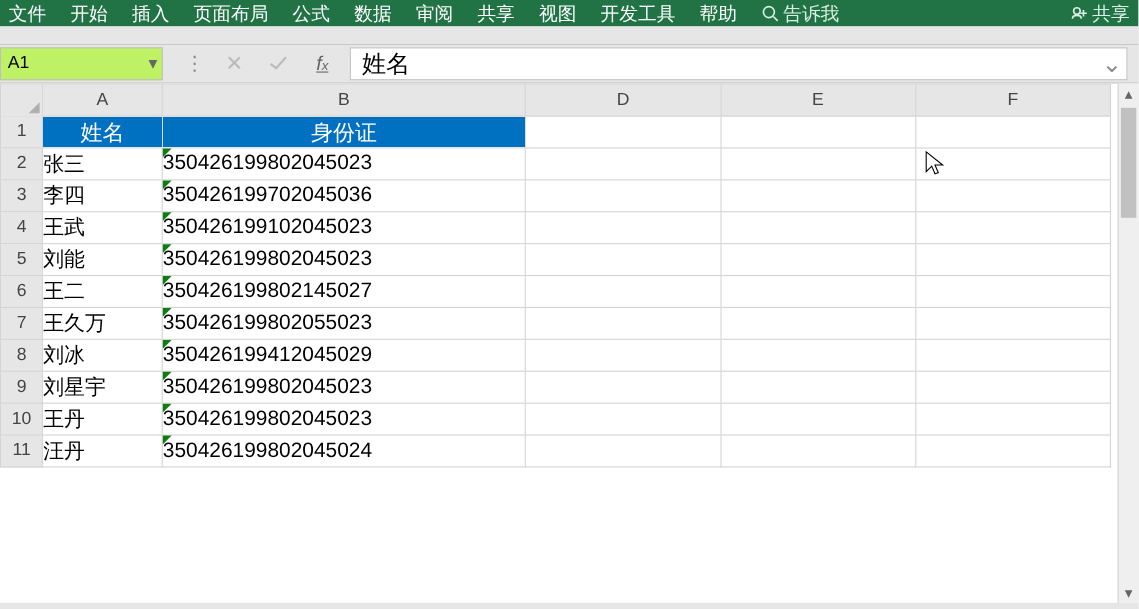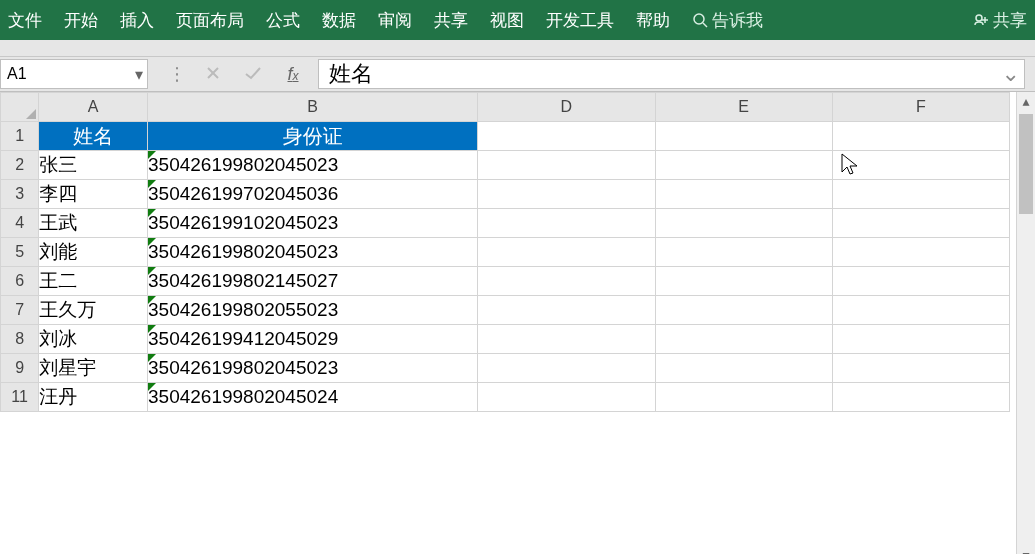--- a/index.html
+++ b/index.html
@@ -8,21 +8,21 @@
     width: 1035px;
     height: 554px;
     font-family: "Microsoft YaHei", Arial, sans-serif;
     font-size: 14px;
     background: #e6e6e6;
     overflow: hidden;
     position: relative;
   }
   .ribbon {
     background: #217346;
-    height: 40px;
+    height: 24px;
     display: flex;
     align-items: center;
     color: #fff;
     padding: 0 8px;
     gap: 22px;
     font-size: 17px;
   }
   .ribbon .tab {
     cursor: pointer;
     white-space: nowrap;
@@ -43,21 +43,21 @@
   .formula-row {
     display: flex;
     align-items: center;
     height: 34px;
     background: #e6e6e6;
     border-bottom: 1px solid #bfbfbf;
   }
   .namebox {
     width: 140px;
     height: 28px;
-    background: #ffffff;
+    background: #bef264;
     border: 1px solid #bfbfbf;
     display: flex;
     align-items: center;
     padding-left: 6px;
     position: relative;
     font-size: 16px;
   }
   .namebox .dd {
     position: absolute;
     right: 4px;
@@ -333,20 +333,28 @@
           </tr>
       <tr>
             <th class="rowhead">9</th>
             <td class="cell">刘星宇</td>
             <td class="cell green-tri">350426199802045023</td>
             <td class="cell"></td>
             <td class="cell"></td>
             <td class="cell"></td>
           </tr>
       <tr>
+            <th class="rowhead">10</th>
+            <td class="cell">王丹</td>
+            <td class="cell green-tri">350426199802045023</td>
+            <td class="cell"></td>
+            <td class="cell"></td>
+            <td class="cell"></td>
+          </tr>
+      <tr>
             <th class="rowhead">11</th>
             <td class="cell">汪丹</td>
             <td class="cell green-tri">350426199802045024</td>
             <td class="cell"></td>
             <td class="cell"></td>
             <td class="cell"></td>
           </tr>
     </tbody>
       </table>
     <svg class="cursor" style="left:840px; top:60px;" width="20" height="24" viewBox="0 0 20 24">

